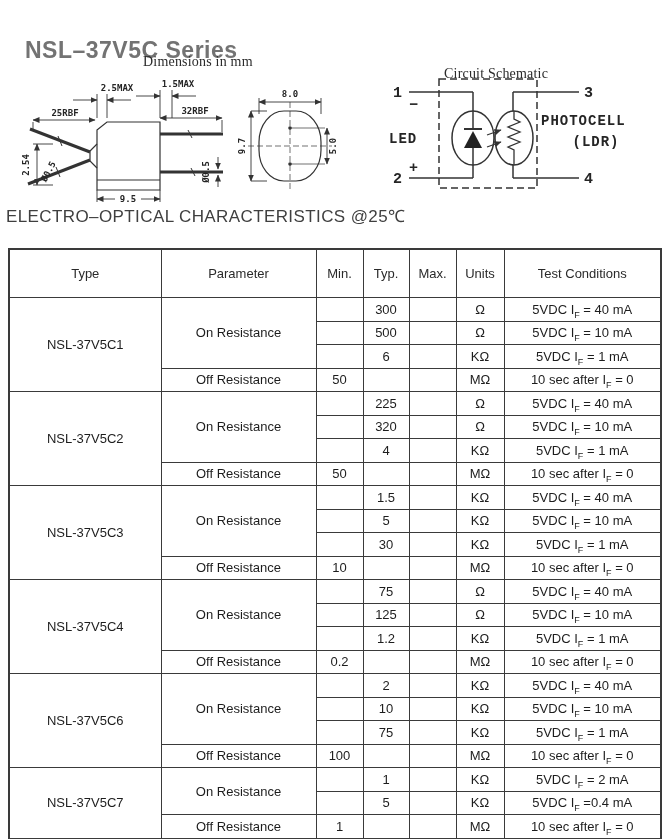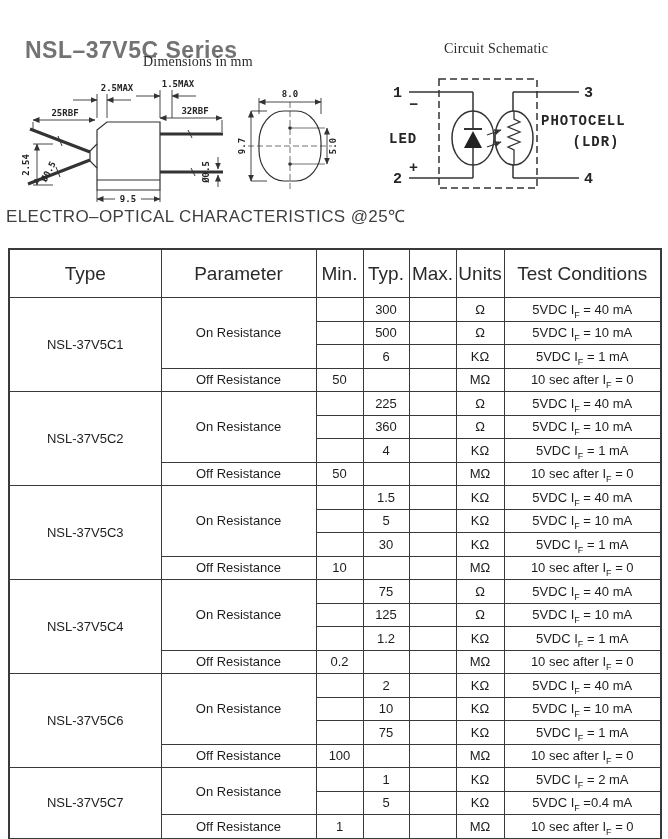--- a/index.html
+++ b/index.html
@@ -8,21 +8,21 @@
     font-family:"Liberation Sans", sans-serif; color:#222; overflow:hidden;
   }
   .series-title {
     position:absolute; left:8px; top:20px; margin:17px;
     font-size:23px; font-weight:bold; letter-spacing:0.5px; color:#737373;
   }
   .fig-caption {
     position:absolute; font-size:14px; color:#2b2b2b; letter-spacing:0.2px;font-family:Liberation Serif, serif;
   }
   .dims-caption { left:143px; top:54px; }
-  .schem-caption { left:444px; top:41px; }
+  .schem-caption { left:444px; top:66px; }
   .section-heading {
     position:absolute; left:6px; top:204px; margin:0;
     font-size:17px; font-weight:normal; color:#3f3f3f; letter-spacing:0.4px;
   }
   svg.figure { position:absolute; }
   svg.figure .dimtext {
     font-family:"DejaVu Sans Mono", monospace; font-size:9px; font-weight:bold; fill:#252525;
   }
   svg.figure .schemtext {
     font-family:"Liberation Mono", monospace; font-size:15px; font-weight:bold; fill:#252525; letter-spacing:1px;
@@ -31,21 +31,21 @@
   table.char-table {
     position:absolute; left:8px; top:248px; width:652px;
     border-collapse:collapse; table-layout:fixed;
     font-size:13px; color:#1d1d1d;
   }
   table.char-table th, table.char-table td {
     border:1px solid #3a3a3a; text-align:center; vertical-align:middle;
     padding:0; overflow:hidden; white-space:nowrap;
   }
   table.char-table { border:2px solid #3a3a3a; }
-  table.char-table thead th { height:47px; font-size:19px; font-weight:normal; color:#2a2a2a; }
+  table.char-table thead th { height:47px; font-size:13px; font-weight:normal; color:#2a2a2a; }
   table.char-table tbody td { height:22.5px; }
   table.char-table sub { font-size:9px; line-height:0; }
 </style>
 </head>
 <body>
 
 <div class="page">
 
   <h1 class="series-title">NSL–37V5C Series</h1>
 
@@ -251,21 +251,21 @@
           <td rowspan="4">NSL-37V5C2</td>
           <td rowspan="3">On Resistance</td>
           <td></td>
           <td>225</td>
           <td></td>
           <td>Ω</td>
           <td><span>5VDC I</span><sub>F</sub><span> = 40 mA</span></td>
         </tr>
         <tr>
           <td></td>
-          <td>360</td>
+          <td>320</td>
           <td></td>
           <td>Ω</td>
           <td><span>5VDC I</span><sub>F</sub><span> = 10 mA</span></td>
         </tr>
         <tr>
           <td></td>
           <td>4</td>
           <td></td>
           <td>KΩ</td>
           <td><span>5VDC I</span><sub>F</sub><span> = 1 mA</span></td>

